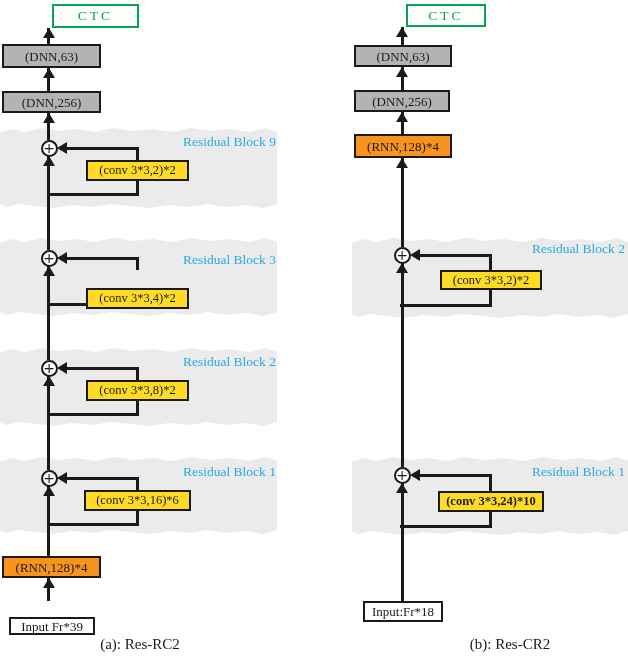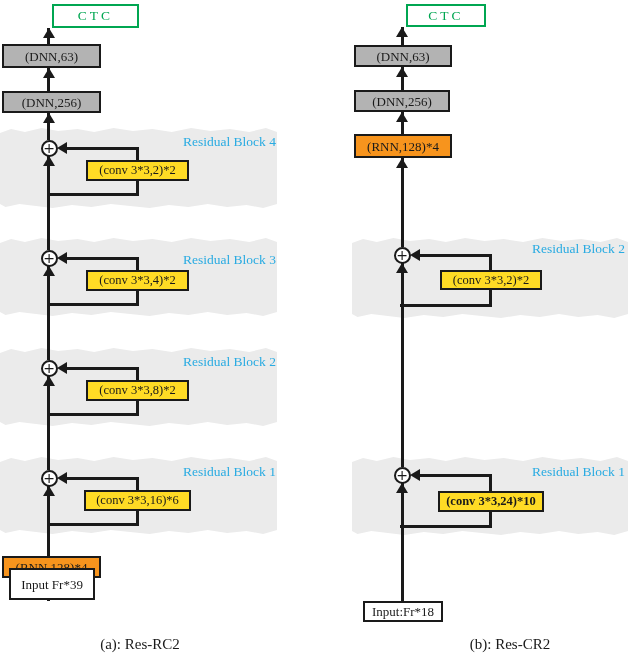--- a/index.html
+++ b/index.html
@@ -57,21 +57,21 @@
 
 <div id="canvas">
 
   <div>
 
     <div class="band" style="left:0; top:128; left:0px; top:128px; width:277px; height:80px;"></div>
     <div class="band" style="left:0px; top:238px; width:277px; height:78px;"></div>
     <div class="band" style="left:0px; top:348px; width:277px; height:78px;"></div>
     <div class="band" style="left:0px; top:457px; width:277px; height:77px;"></div>
 
-    <div class="block-label" style="right:352px; top:134px;">Residual Block 4</div>
+    <div class="block-label" style="right:352px; top:134px;">Residual Block 9</div>
     <div class="block-label" style="right:352px; top:252px;">Residual Block 3</div>
     <div class="block-label" style="right:352px; top:354px;">Residual Block 2</div>
     <div class="block-label" style="right:352px; top:464px;">Residual Block 1</div>
 
     <div class="vline" style="left:47px; top:578px; height:23px;"></div>
     <div class="vline" style="left:47px; top:486px; height:70px;"></div>
     <div class="vline" style="left:47px; top:376px; height:94px;"></div>
     <div class="vline" style="left:47px; top:266px; height:94px;"></div>
     <div class="vline" style="left:47px; top:156px; height:94px;"></div>
     <div class="vline" style="left:47px; top:113px; height:27px;"></div>
@@ -118,29 +118,29 @@
         <span>+</span>
       </div>
     <div class="sum" style="left:40.5px; top:359.5px;">
         <span>+</span>
       </div>
     <div class="sum" style="left:40.5px; top:469.5px;">
         <span>+</span>
       </div>
 
     <div class="node conv" style="left:86px; top:160px; width:103px; height:21px;">(conv 3*3,2)*2</div>
-    <div class="node conv" style="left:86px; top:270px; width:103px; height:21px;">(conv 3*3,4)*2</div>
+    <div class="node conv" style="left:86px; top:288px; width:103px; height:21px;">(conv 3*3,4)*2</div>
     <div class="node conv" style="left:86px; top:380px; width:103px; height:21px;">(conv 3*3,8)*2</div>
     <div class="node conv" style="left:84px; top:490px; width:107px; height:21px;">(conv 3*3,16)*6</div>
 
     <div class="node ctc" style="left:8px; top:4px; width:87px; height:24px;">CTC</div>
     <div class="node gray" style="left:2px; top:44px; width:99px; height:24px;">(DNN,63)</div>
     <div class="node gray" style="left:2px; top:91px; width:99px; height:22px;">(DNN,256)</div>
     <div class="node orange" style="left:2px; top:556px; width:99px; height:22px;">(RNN,128)*4</div>
-    <div class="node" style="left:9px; top:568px; width:86px; height:32px;">Input Fr*39</div>
+    <div class="node" style="left:9px; top:617px; width:86px; height:18px;">Input Fr*39</div>
 
     <div class="caption" style="left:55px; top:636px;">(a): Res-RC2</div>
   </div>
 
   <div>
 
     <div class="band" style="left:352px; top:238px; width:276px; height:80px;"></div>
     <div class="band" style="left:352px; top:457px; width:276px; height:78px;"></div>
 
     <div class="block-label" style="right:3px; top:241px;">Residual Block 2</div>

